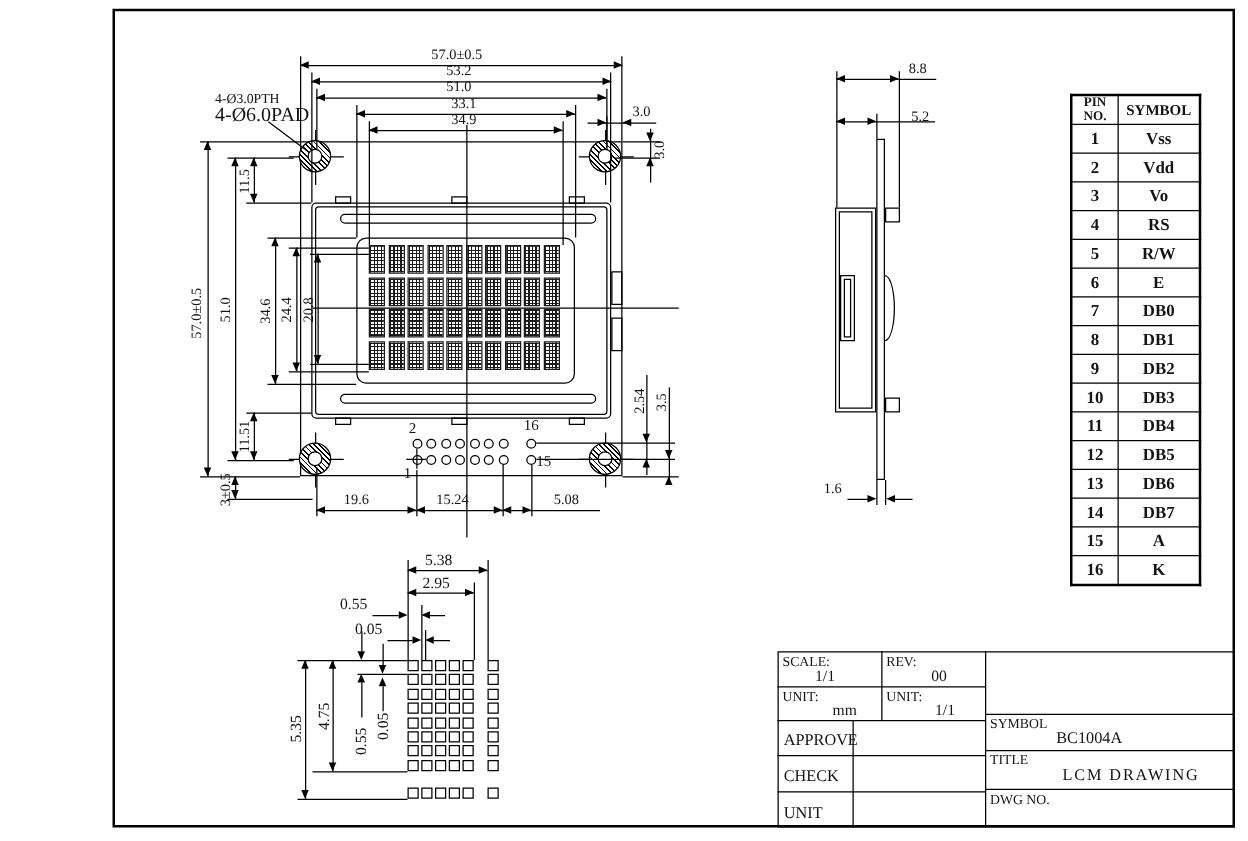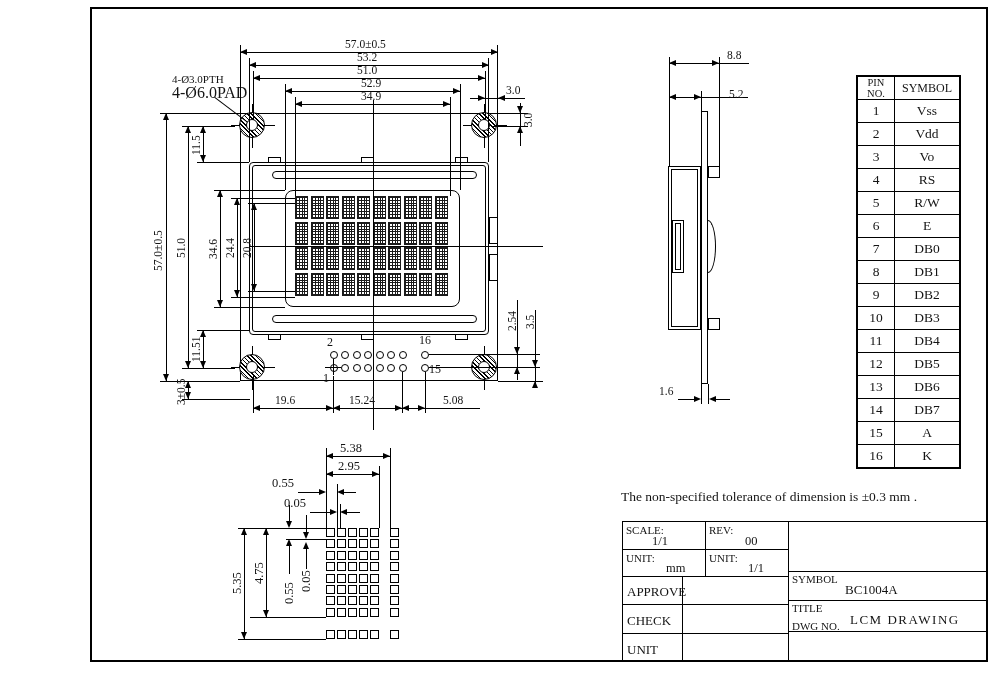--- a/index.html
+++ b/index.html
@@ -35,21 +35,21 @@
             grid-template-columns:repeat(10,13px);grid-auto-rows:23px;gap:2.5px}
   .charcell{background-color:#fff;border:1px solid #1a1a1a;box-sizing:border-box;
       background-image:repeating-linear-gradient(to right,#1a1a1a 0 1px,transparent 1px 2.8px),
                        repeating-linear-gradient(to bottom,#1a1a1a 0 1px,transparent 1px 2.8px)}
   .dot{width:9px;height:9px;border:1px solid #000;box-sizing:border-box;background:#fff}
   #dgMain{position:absolute;left:326px;top:528px;display:grid;grid-template-columns:repeat(5,9px);gap:2.4px 2px}
   #dgCol{position:absolute;left:390px;top:528px;display:grid;grid-template-columns:9px;gap:2.4px}
   #dgRow{position:absolute;left:326px;top:630px;display:grid;grid-template-columns:repeat(5,9px);gap:2px}
   .pin{position:absolute;width:6px;height:6px;border:1px solid #000;border-radius:50%;background:#fff;box-sizing:content-box}
   #pinTable{position:absolute;left:856px;top:75px;border-collapse:collapse;border:2px solid #000;background:#fff}
-  #pinTable th,#pinTable td{border:1px solid #000;text-align:center;padding:0;font-weight:normal}
+  #pinTable th,#pinTable td{border:1px solid #000;text-align:center;padding:0;font-weight:bold}
   #pinTable th{height:21px;font-size:12px}
   #pinTable td{height:22px;font-size:13.5px}
   .colpin{width:36px}
   .colsym{width:64px}
   .tblabel{position:absolute;font-size:11px;line-height:12px;white-space:nowrap}
   .tbvalue{position:absolute;font-size:12.5px;line-height:13px;white-space:nowrap}
   .tbbig{position:absolute;font-size:13px;line-height:14px;white-space:nowrap}
   .lens{position:absolute;border:1px solid #000;border-left:none;
         border-radius:0 100% 100% 0 / 0 50% 50% 0;box-sizing:border-box}
 </style>
@@ -162,21 +162,21 @@
   <div class="vl" style="left:295px;top:97px;height:99px"></div>
   <div class="vl" style="left:450px;top:97px;height:99px"></div>
 
   <div class="dimh arr" style="left:240px;top:52px;width:258px"></div>
   <div class="dt" style="left:345px;top:38px">57.0±0.5</div>
   <div class="dimh arr" style="left:249px;top:65px;width:240px"></div>
   <div class="dt" style="left:357px;top:51px">53.2</div>
   <div class="dimh arr" style="left:253px;top:78px;width:232px"></div>
   <div class="dt" style="left:357px;top:64px">51.0</div>
   <div class="dimh arr" style="left:285px;top:91px;width:175px"></div>
-  <div class="dt" style="left:361px;top:77px">52.9</div>
+  <div class="dt" style="left:361px;top:77px">33.1</div>
   <div class="dimh arr" style="left:295px;top:104px;width:155px"></div>
   <div class="dt" style="left:361px;top:90px">34.9</div>
 
   <div class="hl" style="left:470px;top:98px;width:55px"></div>
   <div class="tri r" style="left:478px;top:94.5px"></div>
   <div class="tri l" style="left:498px;top:94.5px"></div>
   <div class="dt" style="left:506px;top:84px">3.0</div>
   <div class="vl" style="left:485px;top:93px;height:25px"></div>
   <div class="hl" style="left:498px;top:113px;width:30px"></div>
   <div class="hl" style="left:492px;top:126px;width:36px"></div>
@@ -458,21 +458,20 @@
           <td>15</td>
           <td>A</td>
         </tr>
     <tr>
           <td>16</td>
           <td>K</td>
         </tr>
   </tbody>
     </table>
 
-  <div class="dt" style="left:621px;top:490px;font-size:13.5px">The non-specified tolerance of dimension is ±0.3 mm .</div>
 
   <div class="box" style="left:622px;top:521px;width:366px;height:141px;border-width:1.5px"></div>
   <div class="hl" style="left:622px;top:549px;width:166px"></div>
   <div class="hl" style="left:622px;top:576px;width:166px"></div>
   <div class="hl" style="left:622px;top:604px;width:166px"></div>
   <div class="hl" style="left:622px;top:633px;width:166px"></div>
   <div class="vl" style="left:705px;top:521px;height:55px"></div>
   <div class="vl" style="left:682px;top:576px;height:86px"></div>
   <div class="vl" style="left:788px;top:521px;height:141px"></div>
   <div class="hl" style="left:788px;top:571px;width:200px"></div>
@@ -487,15 +486,15 @@
   <div class="tbvalue" style="left:666px;top:562px">mm</div>
   <div class="tblabel" style="left:709px;top:552px">UNIT:</div>
   <div class="tbvalue" style="left:748px;top:562px">1/1</div>
   <div class="tbbig" style="left:627px;top:585px">APPROVE</div>
   <div class="tbbig" style="left:627px;top:614px">CHECK</div>
   <div class="tbbig" style="left:627px;top:643px">UNIT</div>
   <div class="tblabel" style="left:792px;top:573px">SYMBOL</div>
   <div class="tbbig" style="left:845px;top:583px">BC1004A</div>
   <div class="tblabel" style="left:792px;top:602px">TITLE</div>
   <div class="tbbig" style="left:850px;top:613px;letter-spacing:1.5px">LCM DRAWING</div>
-  <div class="tblabel" style="left:792px;top:620px">DWG NO.</div>
+  <div class="tblabel" style="left:792px;top:634px">DWG NO.</div>
 
 </div>
 
 </body></html>

